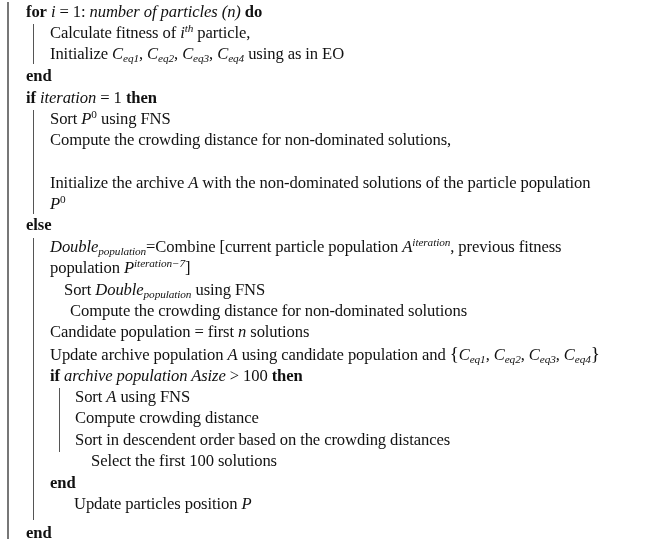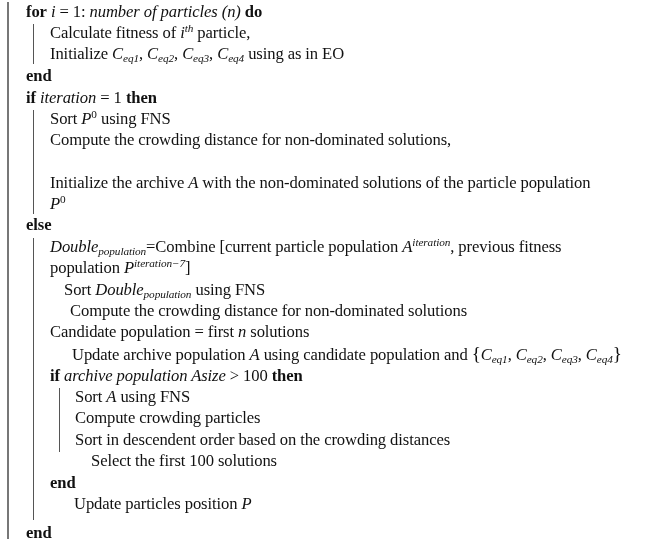--- a/index.html
+++ b/index.html
@@ -100,32 +100,32 @@
   <div class="line" style="left:50px; top:258px;">
     <span>population </span><span class="it">P</span><sup class="it">iteration−7</sup><span>]</span>
   </div>
   <div class="line" style="left:64px; top:280px;">
     <span>Sort </span><span class="it">Double</span><sub class="it">population</sub><span> using FNS</span>
   </div>
   <div class="line" style="left:50px; top:301px;margin-left:20px;">Compute the crowding distance for non-dominated solutions</div>
   <div class="line" style="left:50px; top:322px;">
     <span>Candidate population = first </span><span class="it">n</span><span> solutions</span>
   </div>
-  <div class="line" style="left:50px; top:344px;margin-left:22px;">
+  <div class="line" style="left:50px; top:344px;">
     <span>Update archive population </span><span class="it">A</span><span> using candidate population and </span><span class="brace">{</span><span class="it">C</span><sub class="it">eq1</sub>, <span class="it">C</span><sub class="it">eq2</sub>, <span class="it">C</span><sub class="it">eq3</sub>, <span class="it">C</span><sub class="it">eq4</sub><span class="brace">}</span>
   </div>
 
   <div class="line" style="left:50px; top:366px;">
     <span class="kw">if</span>
     <span class="it">archive population Asize</span><span> &gt; 100 </span><span class="kw">then</span>
   </div>
   <div class="line" style="left:75px; top:387px;">
     <span>Sort </span><span class="it">A</span><span> using FNS</span>
   </div>
-  <div class="line" style="left:75px; top:408px;">Compute crowding particles</div>
+  <div class="line" style="left:75px; top:408px;">Compute crowding distance</div>
   <div class="line" style="left:75px; top:430px;">Sort in descendent order based on the crowding distances</div>
   <div class="line" style="left:75px; top:451px;margin-left:16px;">Select the first 100 solutions</div>
   <div class="line kw" style="left:50px; top:473px;">end</div>
 
   <div class="line" style="left:50px; top:494px;margin-left:24px;">
     <span>Update particles position </span><span class="it">P</span>
   </div>
 
   <div class="line kw" style="left:26px; top:523px;">end</div>
 </div>

